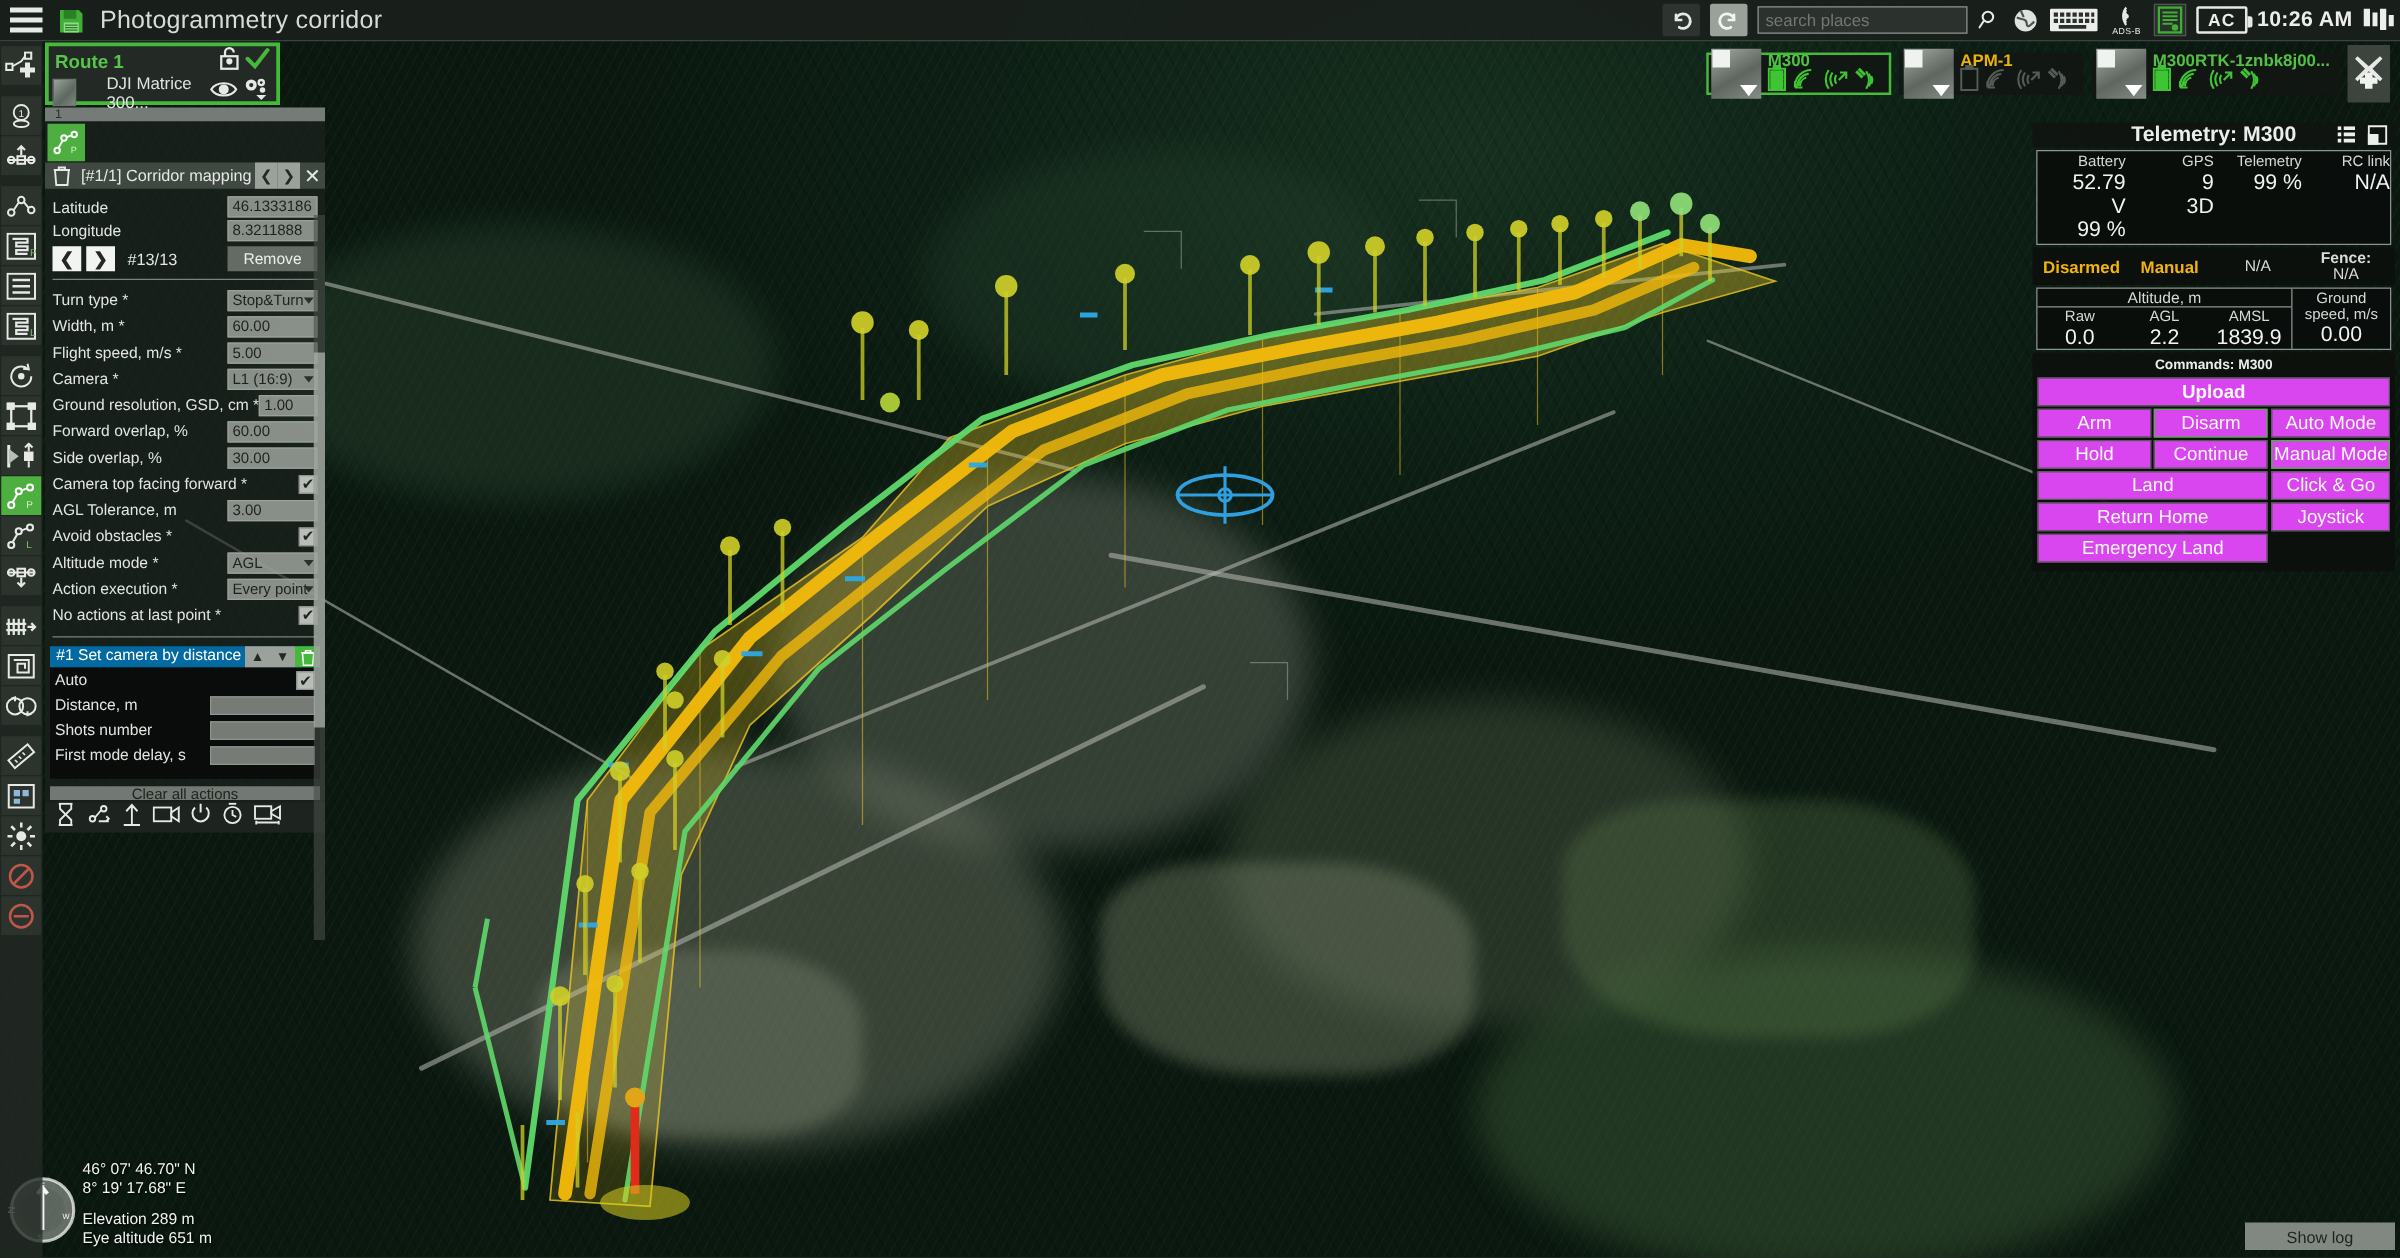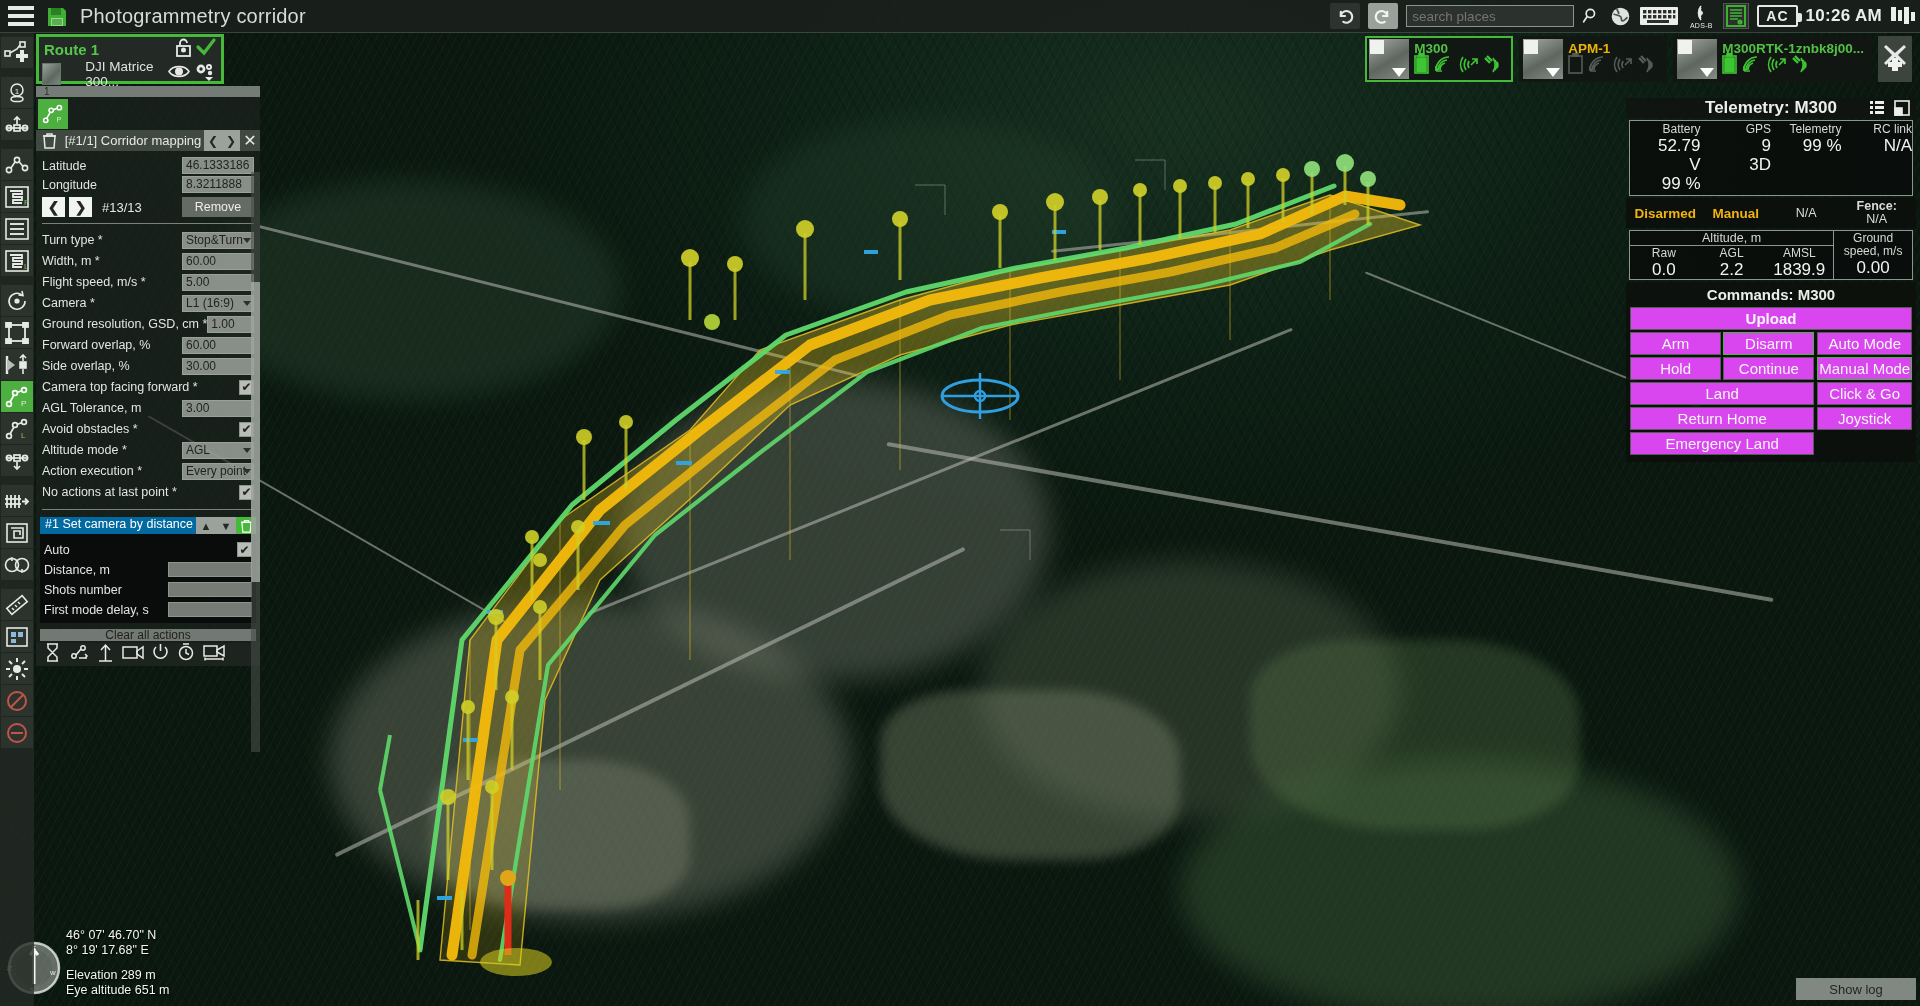--- a/index.html
+++ b/index.html
@@ -132,32 +132,32 @@
   .coordrow { display:flex; align-items:center; height: 21px; padding: 0 6px; margin-top:2px;}
   .navrow { display:flex; align-items:center; height: 24px; padding: 0 6px; gap: 4px; margin-top: 4px;}
   .arwbtn { width: 23px; height: 20px; background:#f2f4f1; color:#232824; display:flex;align-items:center;justify-content:center; font-size:14px; font-weight:bold; cursor:pointer;}
   #wpindex { color:#e4e7e3; font-size: 13px; margin-left:6px; }
   #removebtn { margin-left:auto; width:72px; height:20px; background:rgba(120,126,119,.8); color:#eceeeb; font-size:12.5px; display:flex;align-items:center;justify-content:center; cursor:pointer;}
   .hr { height:1px; background:#7b827c; margin: 6px 6px; }
   .actionhead { display:flex; align-items:flex-start; height: 19px; background:#0369a1; margin: 2px 4px 0 4px;}
   #actiontitle { color:#fff; font-size:12.5px; padding-left:5px; flex:1; }
   .ahbtn { width:20px; height:17px; background:#9ba29c; display:flex;align-items:center;justify-content:center;color:#232824;font-size:11px;cursor:pointer;}
   .actionbody { background: rgba(8,10,8,.88); margin: 0 4px; padding: 3px 4px 6px 4px; }
-  .arow { display:flex; align-items:flex-end; height: 20px; }
+  .arow { display:flex; align-items:flex-start; height: 20px; }
   .alabel { color:#e2e5e1; font-size:12.5px; flex:1; }
   .aval { width: 84px; height: 15px; background:rgba(150,155,149,.78); border:1px solid #8f948e;}
   .clearall { margin: 6px 4px 0 4px; height:17px; background: rgba(150,155,149,.72); color:#20241f; font-size:12px; display:flex;align-items:center;justify-content:center; cursor:pointer; overflow:hidden;}
   .actionbar { display:flex; align-items:center; gap:8px; height: 34px; padding-left: 8px; background: rgba(30,36,32,.9); margin-top:2px;}
   .scrollbar { position:absolute; right:0; top: 86px; width: 9px; height: 580px; background: rgba(70,76,71,.6); }
   .scrollthumb { position:absolute; right:0; top: 110px; width:9px; height: 300px; background: rgba(180,185,179,.7); }
 
   
   #vehbar { position:absolute; top: 36px; right: 8px; display:flex; align-items:center; gap: 6px; z-index: 30; }
   .vcard {
-    display:flex; align-items:center; height: 46px; padding: 2px 6px 2px 2px;
+    display:flex; align-items:center; height: 34px; padding: 2px 6px 2px 2px;
     background: rgba(18,22,19,0.90); border: 2px solid transparent; gap: 5px;
   }
   .vcard.active { border-color: #46b93a; }
   .vthumb { width: 40px; height: 40px; position: relative; background: linear-gradient(150deg,#a7ada6,#5e665f 55%,#868d86); }
   .vthumb .person { position:absolute; top:1px; left:1px; width:14px; height:14px; background:#f0f2ef; }
   .vthumb .caret { position:absolute; right:3px; bottom:2px; width:0;height:0;border-left:7px solid transparent;border-right:7px solid transparent;border-top:9px solid #fff;}
   .vname { font-size: 13.5px; font-weight: bold; white-space:nowrap; }
   .vname.on { color:#52c045; } .vname.off { color:#eab308; }
   .vicons { display:flex; align-items:flex-end; gap: 4px; height: 22px; }
   .vcol { display:flex; flex-direction:column; }
@@ -177,21 +177,21 @@
   .telstatus { display:flex; align-items:center; background: rgba(12,16,13,.9); padding: 2px 4px; }
   .telstatus > div { flex:1; text-align:center; }
   .warn { color:#f1b30c; font-size:13.5px; font-weight:bold; }
   .grey { color:#d8dbd6; font-size:12.5px; }
   .altblock { display:flex; border:1px solid #8e948e; margin: 2px 3px; background: rgba(10,13,11,.92); }
   .altleft { flex: 3; }
   .altright { flex: 1.15; border-left:1px solid #8e948e; text-align:center; }
   .altheader { text-align:center; color:#d6dad5; font-size:12.5px; border-bottom:1px solid #8e948e; }
   .altcols { display:flex; }
   .altcol { flex:1; text-align:center; }
-  .cmdhead { text-align:center; color:#eceeeb; font-size:15px; font-weight:bold; padding: 4px 0 2px; background: rgba(12,16,13,.88);}
+  .cmdhead { text-align:center; color:#eceeeb; font-size:11px; font-weight:bold; padding: 4px 0 2px; background: rgba(12,16,13,.88);}
   .cmdpanel { background: rgba(12,16,13,.92); padding: 2px 4px 5px 4px; }
   .btn {
     background: #d946ef; color: #f4f6f3; font-size: 15px;
     display:flex; align-items:center; justify-content:center;
     height: 23px; border: 1px solid #555b56; cursor:pointer; margin-bottom: 2px;
   }
   .btn.dark { background: #d946ef; }
   .btn.hl { border: 1px solid #46b93a; }
   .btnrow { display:flex; gap: 2px; }
   .btnrow > * { flex: 1; }

